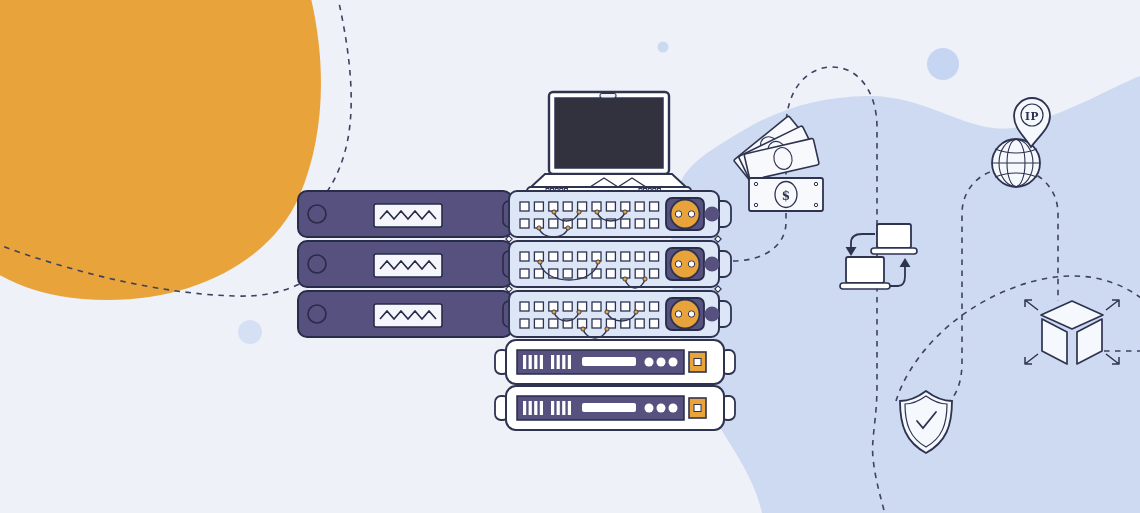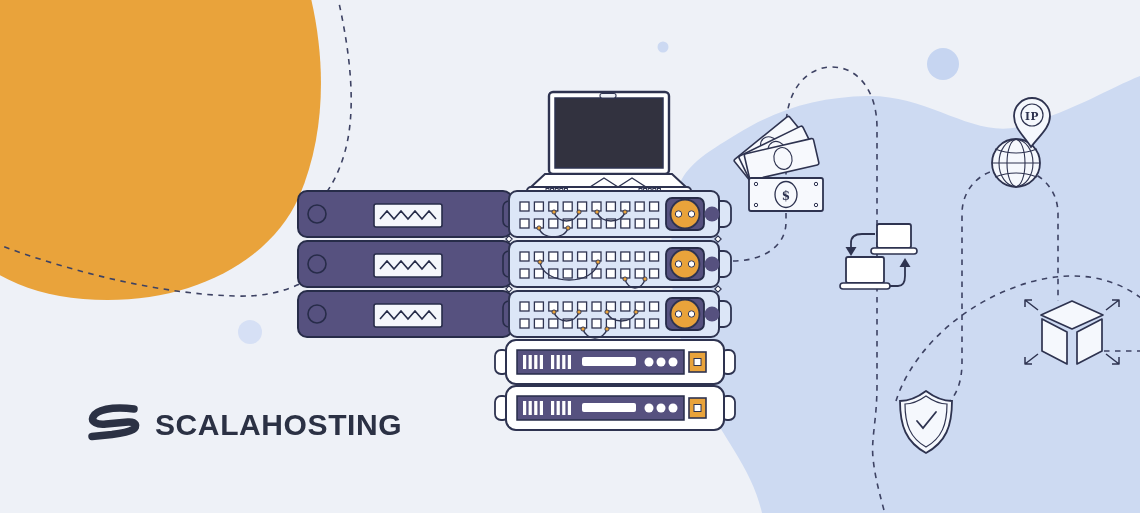--- a/index.html
+++ b/index.html
@@ -212,19 +212,13 @@
     </g>
   </g>
 
   <g stroke="#2e3350" fill="#f5f8fd">
     <path d="M 926 391 C 934 397 944 401 952 401 C 952 426 946 442 926 453 C 906 442 900 426 900 401 C 908 401 918 397 926 391 Z" stroke-width="1.8"></path>
     <path d="M 926 396 C 933 401 941 404 947 404 C 947 424 942 438 926 447 C 910 438 905 424 905 404 C 911 404 919 401 926 396 Z" fill="none" stroke-width="1.2"></path>
     <path d="M 917 421 L 923 428 L 936 412" fill="none" stroke-width="1.8" stroke-linecap="round"></path>
   </g>
 </svg>
 
-<div class="logo">
-  <svg width="58" height="50" viewBox="0 0 58 40">
-    <path d="M 50 6 C 28 3 12 7 9 14 C 7 19 13 22 22 21 L 44 19 C 52 18.5 54 23.5 49 26.5 C 44 29.5 36 30.5 28 31.5 L 8 33.5" fill="none" stroke="#2b3144" stroke-width="7.5" stroke-linecap="round" stroke-linejoin="round"></path>
-  </svg>
-  <span class="brand">SCALAHOSTING</span>
 </div>
-</div>
 
 </body></html>

